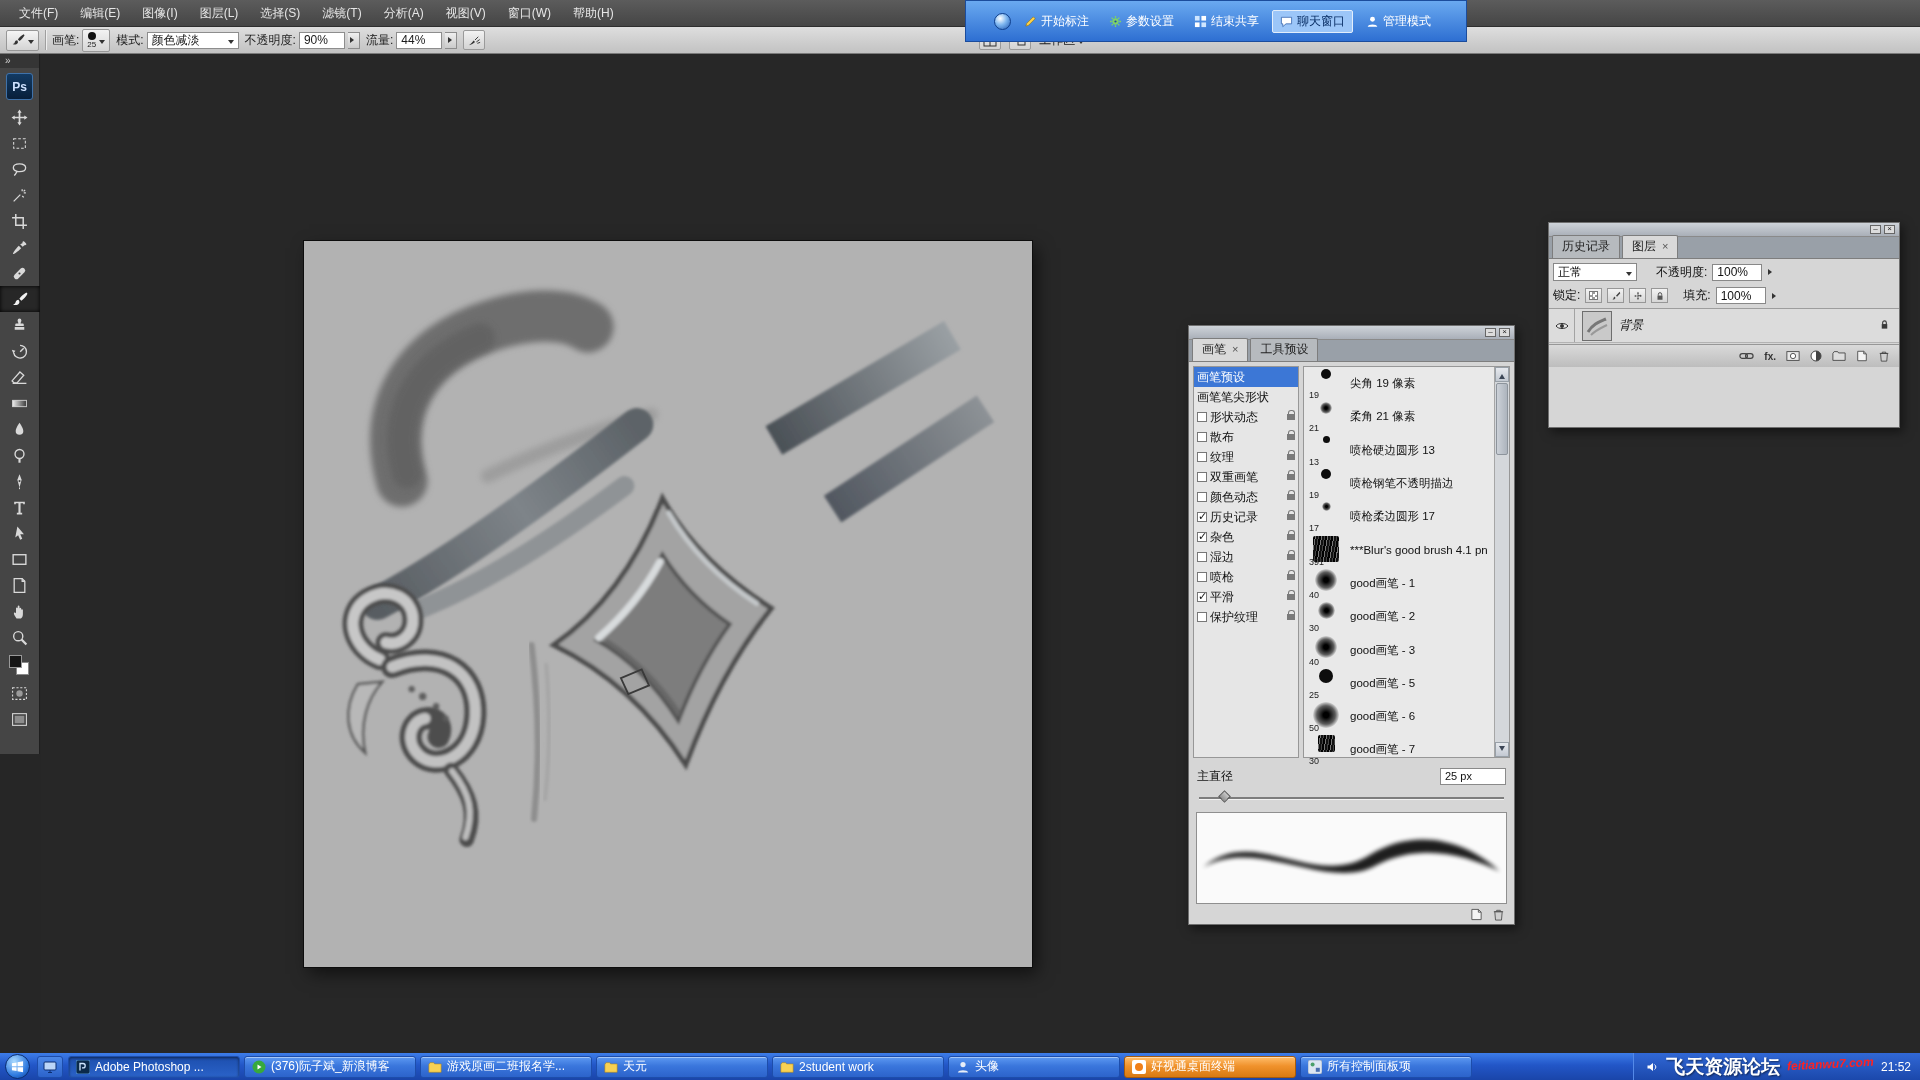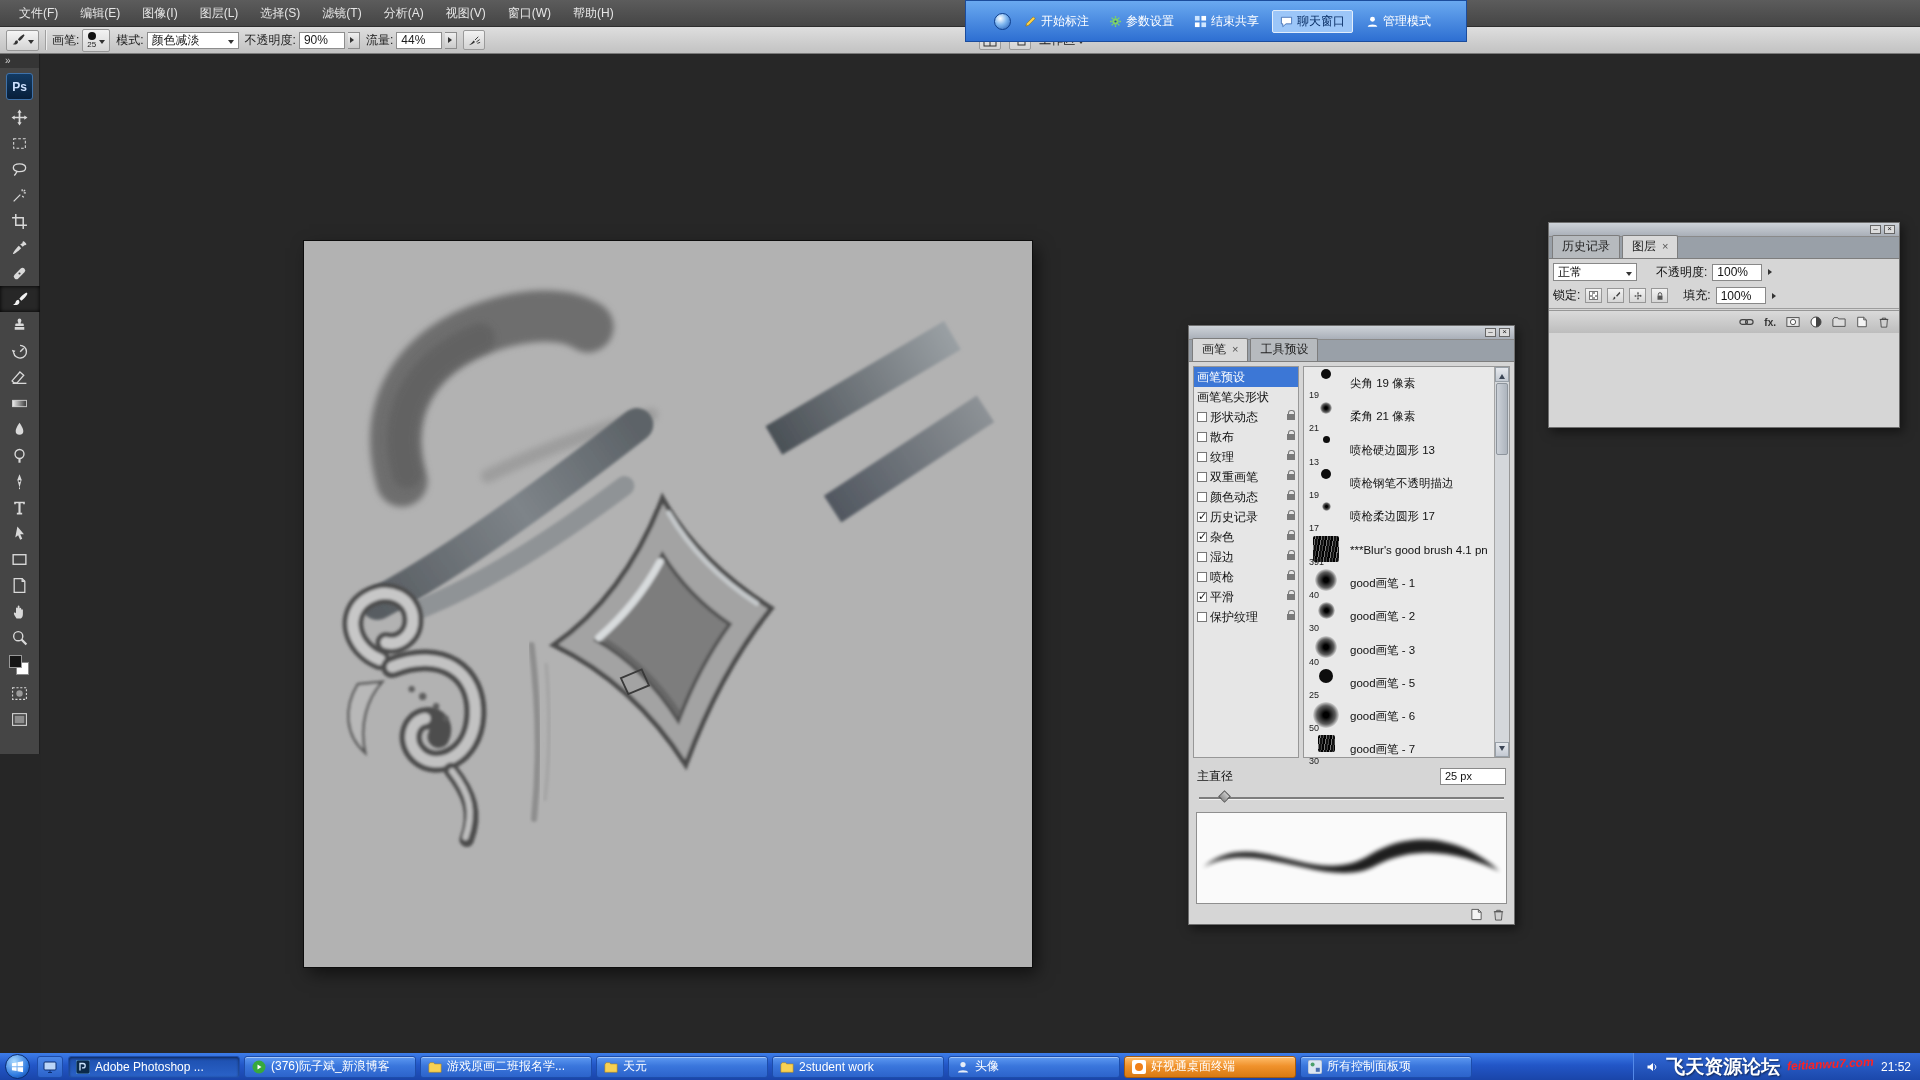--- a/index.html
+++ b/index.html
@@ -695,20 +695,37 @@
           <path d="M4 5.5V4a2 2 0 0 1 4 0v1.5" fill="none" stroke="#555" stroke-width="1.2"></path>
         </svg>
       </span>
     <span style="margin-left:10px">填充:</span>
     <span class="vbox">
         <span>100%</span>
       </span>
     <span class="rar"></span>
   </div>
   <div class="llist">
+    <div class="lrow">
+      <span class="eyecell">
+          <svg width="14" height="12" viewBox="0 0 14 12">
+            <path d="M1 6c2.6-3.4 9.4-3.4 12 0-2.6 3.4-9.4 3.4-12 0z" fill="#e9e9e9" stroke="#333"></path>
+            <circle cx="7" cy="6" r="2" fill="#333"></circle>
+          </svg>
+        </span>
+      <span class="lthumb" style="background:#c9c9c9"><svg width="28" height="28" viewBox="0 0 28 28">
+            <path d="M5 20 C 10 12 16 10 23 7" stroke="#777" stroke-width="3" fill="none"></path>
+            <path d="M8 23 C 13 18 18 16 24 13" stroke="#999" stroke-width="2" fill="none"></path>
+          </svg></span>
+      <span class="lname it">背景</span>
+      <span class="lockend"><svg width="11" height="11" viewBox="0 0 12 12">
+            <rect x="3" y="5.5" width="6" height="5" fill="#3a3a3a"></rect>
+            <path d="M4 5.5V4a2 2 0 0 1 4 0v1.5" fill="none" stroke="#3a3a3a" stroke-width="1.2"></path>
+          </svg></span>
+    </div>
   </div>
   <div class="lp-foot">
     <svg width="15" height="12" viewBox="0 0 16 12">
         <rect x="1" y="3.5" width="8" height="5" rx="2.5" fill="none" stroke="#444" stroke-width="1.3"></rect>
         <rect x="7" y="3.5" width="8" height="5" rx="2.5" fill="none" stroke="#444" stroke-width="1.3"></rect>
       </svg>
     <span class="fx-label">fx.</span>
     <svg width="14" height="12" viewBox="0 0 16 12">
         <rect x="1" y="1" width="14" height="10" fill="#e8e8e8" stroke="#444"></rect>
         <circle cx="8" cy="6" r="3" fill="#fff" stroke="#444"></circle>

